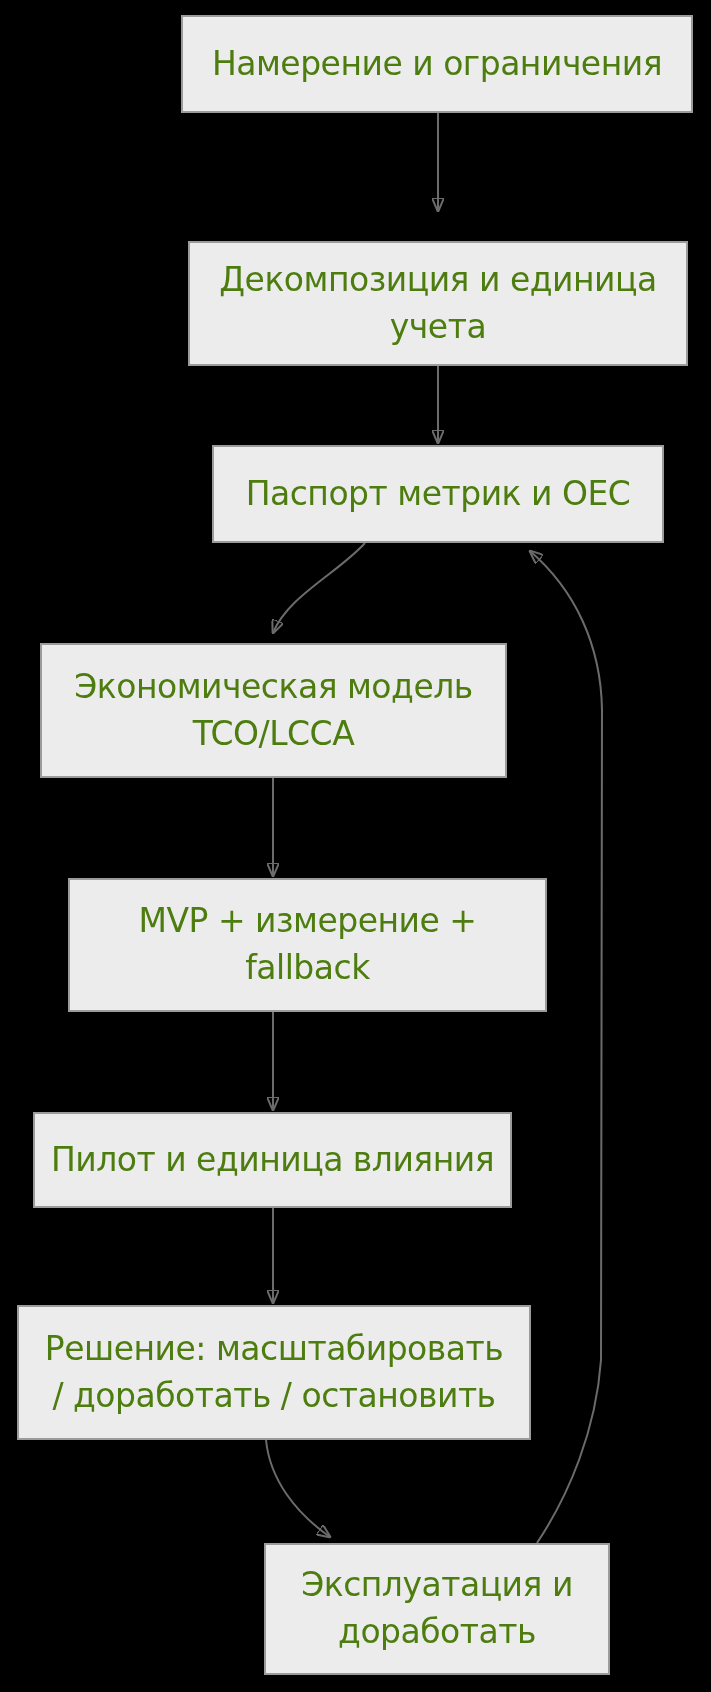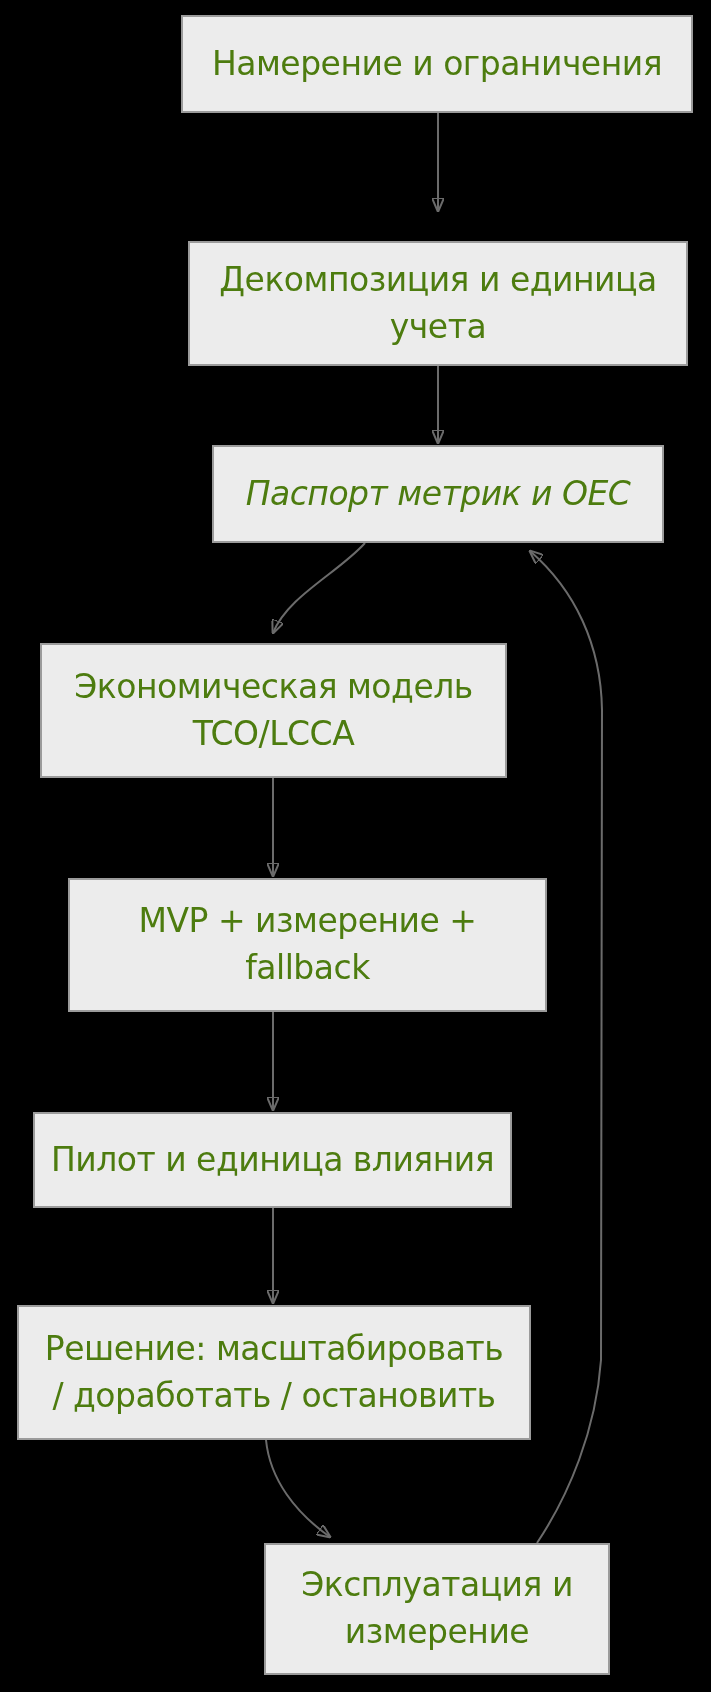--- a/index.html
+++ b/index.html
@@ -71,21 +71,21 @@
 
   <div class="node" style="left:181px; top:15px; width:512px; height:98px;">
     <span>Намерение и ограничения</span>
   </div>
 
   <div class="node" style="left:188px; top:213px; width:500px; height:125px;margin-top:28px;">
     <span>Декомпозиция и единица
 учета</span>
   </div>
 
-  <div class="node" style="left:212px; top:445px; width:452px; height:98px;font-style:italic;">
+  <div class="node" style="left:212px; top:445px; width:452px; height:98px;">
     <span>Паспорт метрик и OEC</span>
   </div>
 
   <div class="node" style="left:40px; top:643px; width:467px; height:135px;">
     <span>Экономическая модель
 TCO/LCCA</span>
   </div>
 
   <div class="node" style="left:68px; top:878px; width:479px; height:134px;">
     <span>MVP + измерение +
@@ -96,16 +96,16 @@
     <span>Пилот и единица влияния</span>
   </div>
 
   <div class="node" style="left:17px; top:1305px; width:514px; height:135px;align-items:center;">
     <span>Решение: масштабировать
 / доработать / остановить</span>
   </div>
 
   <div class="node" style="left:264px; top:1543px; width:346px; height:132px;">
     <span>Эксплуатация и
-измерение</span>
+доработать</span>
   </div>
 
 </div>
 
 </body></html>

